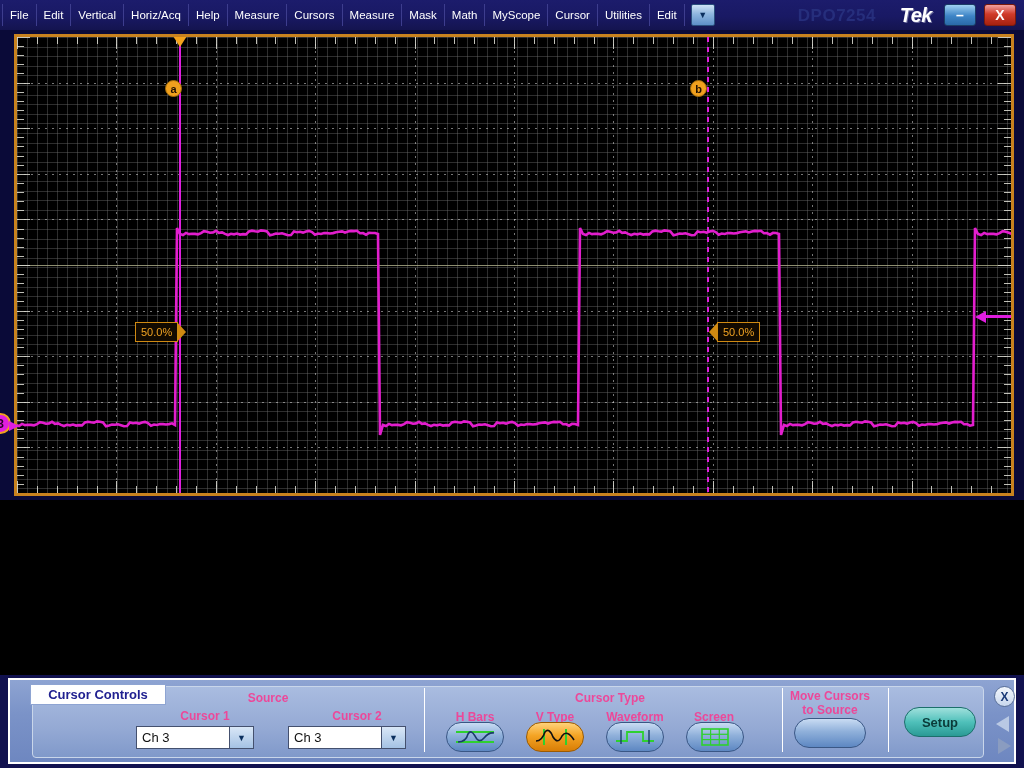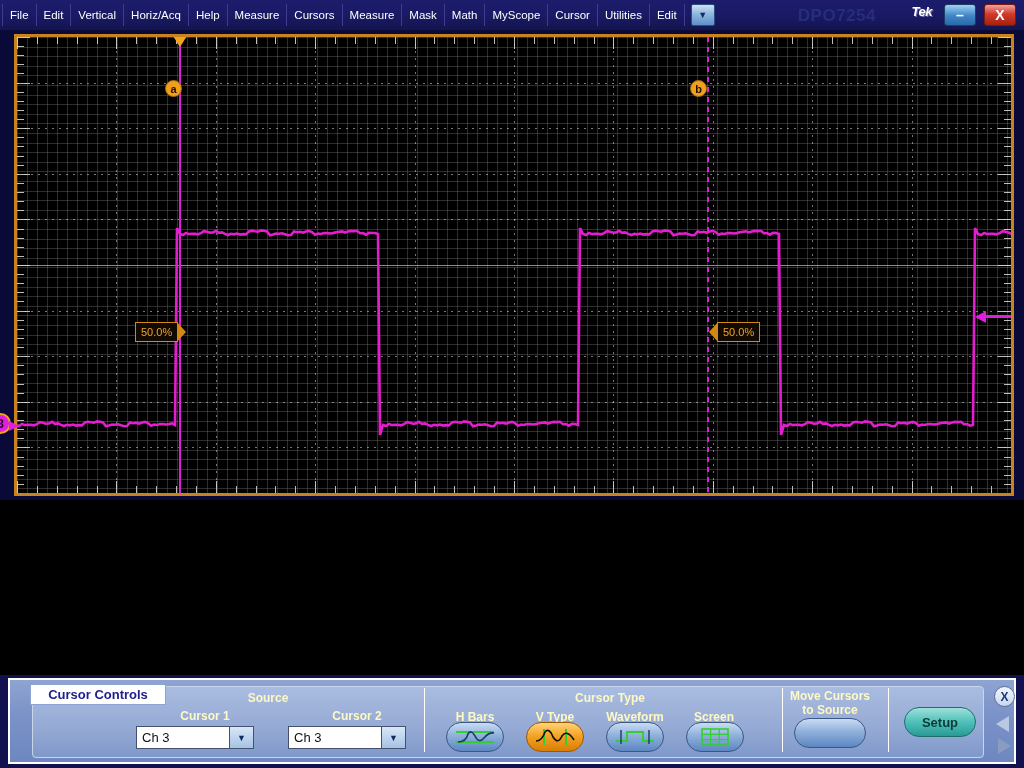--- a/index.html
+++ b/index.html
@@ -28,21 +28,21 @@
     border: 1px solid #2b4f7d; border-radius: 2px;
     display: flex; align-items: center; justify-content: center;
     color: #0b2f5e; font-size: 9px;
   }
   .model-id {
     position: absolute; right: 148px; top: 6px;
     color: #262e7c; font-size: 17px; font-weight: bold; letter-spacing: .5px;
   }
   .tek-logo {
     position: absolute; right: 92px; top: 4px;
-    color: #ffffff; font-size: 13px; font-weight: bold; font-style: italic;
+    color: #ffffff; font-size: 20px; font-weight: bold; font-style: italic;
     text-shadow: 1px 1px 0 #6a6a9a; letter-spacing: -.5px;
   }
   .win-btn {
     position: absolute; top: 4px; width: 32px; height: 22px; border-radius: 3px;
     display: flex; align-items: center; justify-content: center;
     color: #fff; font-size: 14px; font-weight: bold; border: 1px solid #1b3d66;
   }
   .win-min { right: 48px; background: linear-gradient(180deg,#9fd0f2,#3d84c6 55%,#2a6aa8); }
   .win-close { right: 8px; background: linear-gradient(180deg,#f2a0a0,#d03b2a 45%,#a5210f); border-color:#7a1a0c; }
 
@@ -151,21 +151,21 @@
     position: absolute; left: 22px; top: 6px; width: 952px; height: 72px;
     background: linear-gradient(180deg,#a9bce0 0%, #94a9d4 60%, #8099ca 100%);
     border: 1px solid #c9d6ea; border-radius: 4px;
   }
   .tabtitle {
     position: absolute; left: 30px; top: 684px; width: 136px; height: 21px;
     background: #ffffff; border: 1px solid #8ea4d2;
     color: #202090; font-size: 13px; font-weight: bold;
     display: flex; align-items: center; justify-content: center;
   }
-  .grp-label { position: absolute; color: #fef9c3; font-size: 12px; font-weight: bold; text-align: center; }
+  .grp-label { position: absolute; color: #ec4899; font-size: 12px; font-weight: bold; text-align: center; }
   .sel-wrap { position: absolute; display: flex; height: 23px; }
   .sel-input { width: 94px; height: 23px; background: #fff; border: 1px solid #44506e;
                color: #111; font-size: 13px; line-height: 21px; padding-left: 5px; }
   .sel-arrow { width: 24px; height: 23px; background: linear-gradient(180deg,#d9e7f7,#a5c2e4);
                border: 1px solid #44506e; border-left: none;
                display: flex; align-items: center; justify-content: center;
                color: #0b2f5e; font-size: 9px; }
   .oval-btn {
     position: absolute; width: 58px; height: 30px; border-radius: 15px;
     background: linear-gradient(180deg,#c9dcf3 0%, #8fb0da 45%, #5d87c2 100%);

